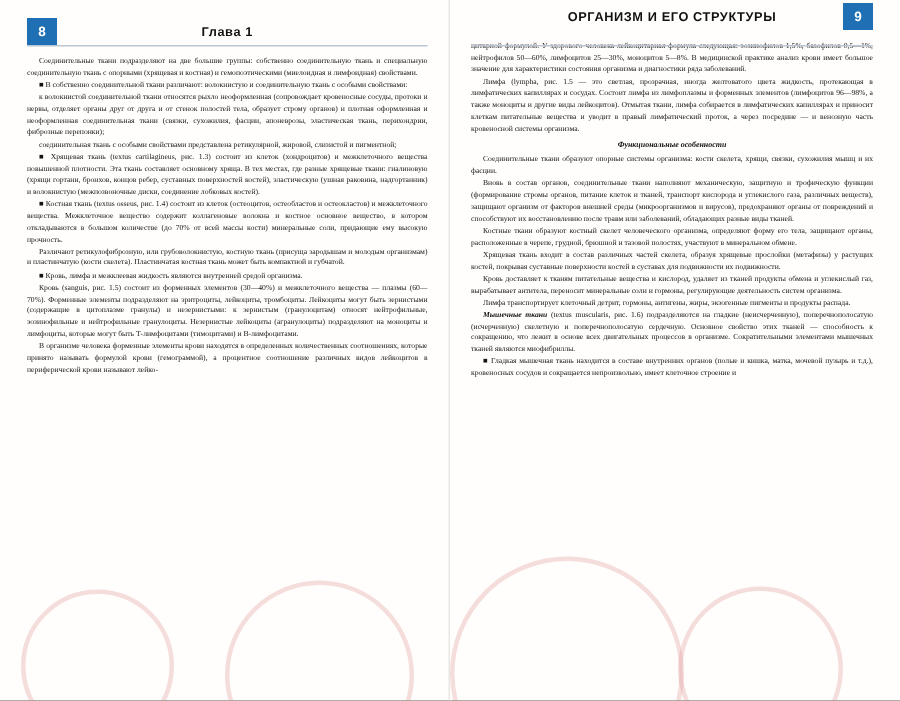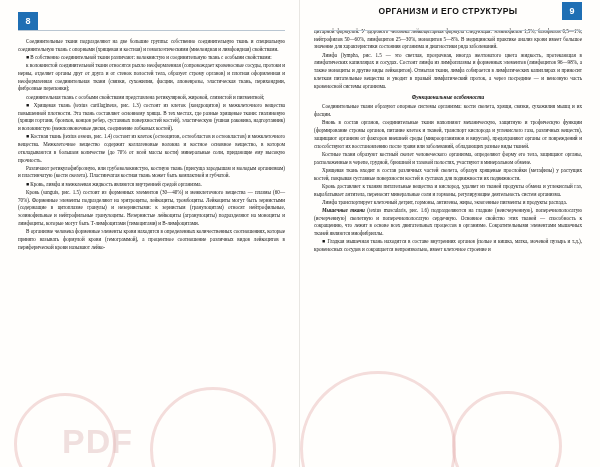--- a/index.html
+++ b/index.html
@@ -144,20 +144,21 @@
   .wm-ring.r4 { left: 452px; bottom: -34px; width: 104px; height: 104px; }
 </style>
 </head>
 <body>
 
 <div class="spread">
 
   <div class="page left">
     <div class="header left-head">
       <div class="folio">8</div>
+      <div class="run-title chapter">Глава 1</div>
       <div style="width:20px"></div>
     </div>
     <div class="rule"></div>
     <div class="col">
       <p>Соединительные ткани подразделяют на две большие группы: собственно соединительную ткань и специальную соединительную ткань с опорными (хрящевая и костная) и гемопоэтическими (миелоидная и лимфоидная) свойствами.</p>
       <p>■ В собственно соединительной ткани различают: волокнистую и соединительную ткань с особыми свойствами:</p>
       <p>к волокнистой соединительной ткани относятся рыхло неоформленная (сопровождает кровеносные сосуды, протоки и нервы, отделяет органы друг от друга и от стенок полостей тела, образует строму органов) и плотная оформленная и неоформленная соединительная ткани (связки, сухожилия, фасции, апоневрозы, эластическая ткань, перихондрии, фиброзные перепонки);</p>
       <p>соединительная ткань с особыми свойствами представлена ретикулярной, жировой, слизистой и пигментной;</p>
       <p>■ Хрящевая ткань (textus cartilagineus, рис. 1.3) состоит из клеток (хондроцитов) и межклеточного вещества повышенной плотности. Эта ткань составляет основному хряща. В тех местах, где разные хрящевые ткани: гиалиновую (хрящи гортани, бронхов, концов ребер, суставных поверхностей костей), эластическую (ушная раковина, надгортанник) и волокнистую (межпозвоночные диски, соединение лобковых костей).</p>
       <p>■ Костная ткань (textus osseus, рис. 1.4) состоит из клеток (остеоцитов, остеобластов и остеокластов) и межклеточного вещества. Межклеточное вещество содержит коллагеновые волокна и костное основное вещество, в котором откладываются в большом количестве (до 70% от всей массы кости) минеральные соли, придающие ему высокую прочность.</p>
@@ -188,16 +189,15 @@
       <p><span class="bi">Мышечные ткани</span> <span>(textus muscularis, рис. 1.6) подразделяются на гладкие (неисчерченную), поперечнополосатую (исчерченную) скелетную и поперечнополосатую сердечную. Основное свойство этих тканей — способность к сокращению, что лежит в основе всех двигательных процессов в организме. Сократительными элементами мышечных тканей являются миофибриллы.</span></p>
       <p>■ Гладкая мышечная ткань находится в составе внутренних органов (полые и кишка, матка, мочевой пузырь и т.д.), кровеносных сосудов и сокращается непроизвольно, имеет клеточное строение и</p>
     </div>
   </div>
 
   <div class="watermark">
     <div class="wm-ring r1"></div>
     <div class="wm-ring r2"></div>
     <div class="wm-ring r3"></div>
     <div class="wm-ring r4"></div>
-    <div class="wm-text">PDF</div>
   </div>
 
 </div>
 
 </body></html>

